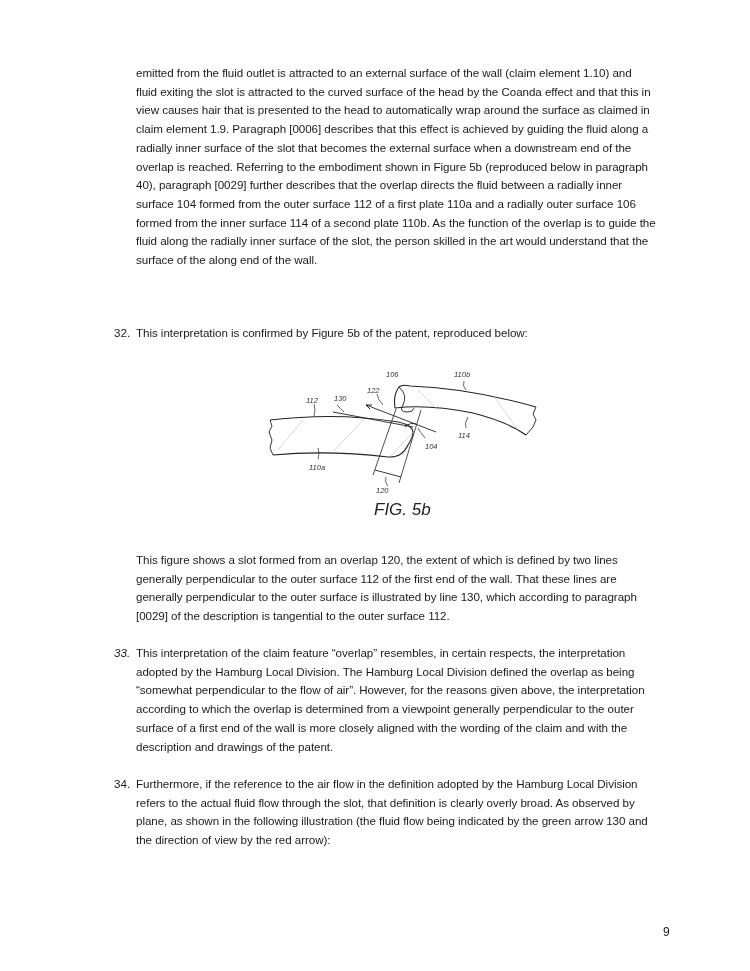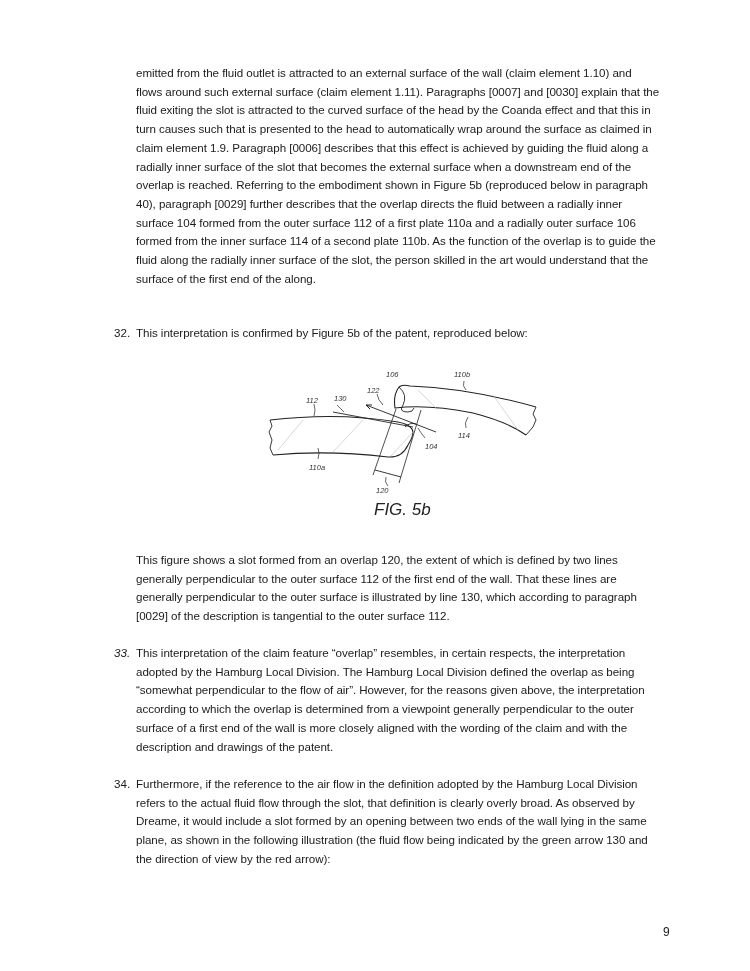--- a/index.html
+++ b/index.html
@@ -14,31 +14,30 @@
   .page-number { position: absolute; left: 645px; top: 925px; font-size: 12px; }
   svg text { font-family: "Liberation Sans", sans-serif; font-style: italic; font-size: 7.5px; fill: #333; }
 </style>
 </head>
 <body>
 
 <div class="page">
 
   <div class="para" style="top:64px;">
     <span class="line">emitted from the fluid outlet is attracted to an external surface of the wall (claim element 1.10) and</span>
-    <span class="line">flows around such external surface (claim element 1.11). Paragraphs [0007] and [0030] explain that the</span>
     <span class="line">fluid exiting the slot is attracted to the curved surface of the head by the Coanda effect and that this in</span>
-    <span class="line">turn causes such that is presented to the head to automatically wrap around the surface as claimed in</span>
+    <span class="line">view causes hair that is presented to the head to automatically wrap around the surface as claimed in</span>
     <span class="line">claim element 1.9. Paragraph [0006] describes that this effect is achieved by guiding the fluid along a</span>
     <span class="line">radially inner surface of the slot that becomes the external surface when a downstream end of the</span>
     <span class="line">overlap is reached. Referring to the embodiment shown in Figure 5b (reproduced below in paragraph</span>
     <span class="line">40), paragraph [0029] further describes that the overlap directs the fluid between a radially inner</span>
     <span class="line">surface 104 formed from the outer surface 112 of a first plate 110a and a radially outer surface 106</span>
     <span class="line">formed from the inner surface 114 of a second plate 110b. As the function of the overlap is to guide the</span>
     <span class="line">fluid along the radially inner surface of the slot, the person skilled in the art would understand that the</span>
-    <span class="line">surface of the first end of the along.</span>
+    <span class="line">surface of the along end of the wall.</span>
   </div>
 
   <span class="num" style="top:324px;">32.</span>
   <div class="para" style="top:324px;">
     <span class="line">This interpretation is confirmed by Figure 5b of the patent, reproduced below:</span>
   </div>
 
   <div class="figure">
     <svg width="290" height="170" viewBox="0 0 290 170">
       <g fill="none" stroke="#222" stroke-width="1.1">
@@ -107,19 +106,18 @@
     <span class="line">“somewhat perpendicular to the flow of air”. However, for the reasons given above, the interpretation</span>
     <span class="line">according to which the overlap is determined from a viewpoint generally perpendicular to the outer</span>
     <span class="line">surface of a first end of the wall is more closely aligned with the wording of the claim and with the</span>
     <span class="line">description and drawings of the patent.</span>
   </div>
 
   <span class="num" style="top:775px;">34.</span>
   <div class="para" style="top:775px;">
     <span class="line">Furthermore, if the reference to the air flow in the definition adopted by the Hamburg Local Division</span>
     <span class="line">refers to the actual fluid flow through the slot, that definition is clearly overly broad. As observed by</span>
-    <span class="line">Dreame, it would include a slot formed by an opening between two ends of the wall lying in the same</span>
     <span class="line">plane, as shown in the following illustration (the fluid flow being indicated by the green arrow 130 and</span>
     <span class="line">the direction of view by the red arrow):</span>
   </div>
 
   <span class="page-number">9</span>
 </div>
 
 </body></html>

